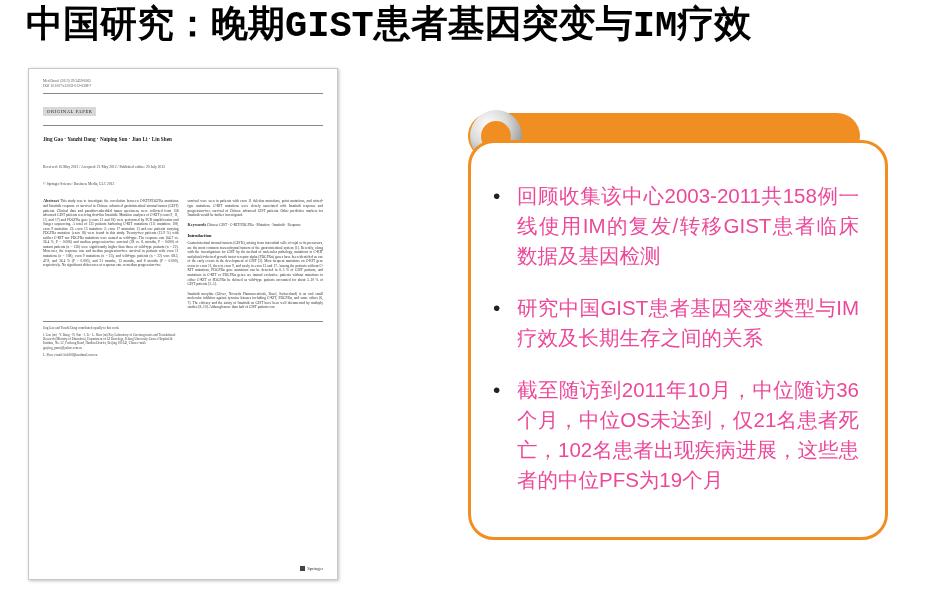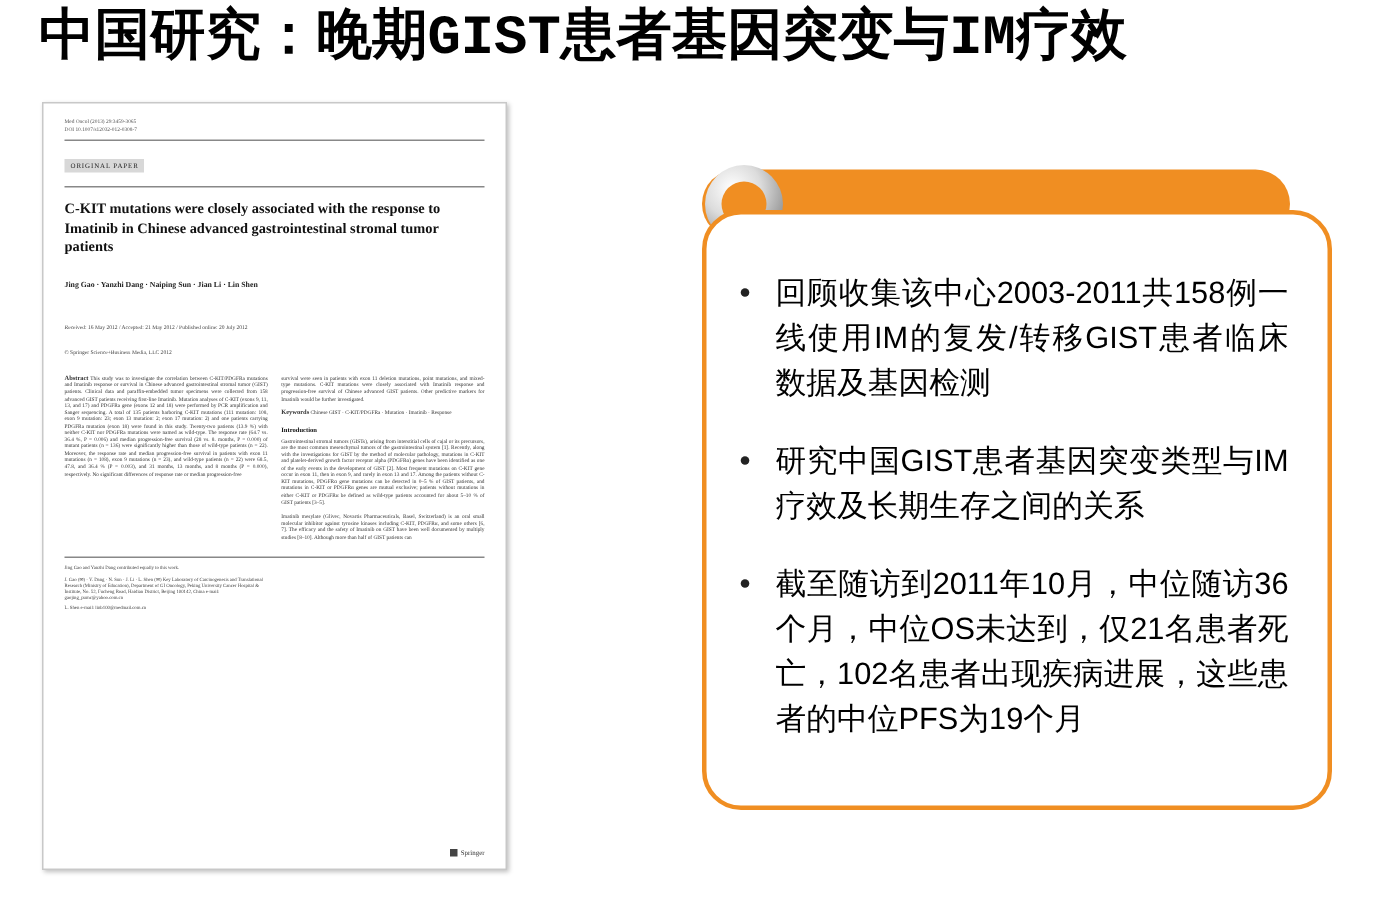--- a/index.html
+++ b/index.html
@@ -193,37 +193,36 @@
     flex: 0 0 24px;
     font-size: 21px;
     line-height: 30px;
     color: #222;
     text-align: left;
     padding-left: 4px;
   }
   .bullet-text {
     font-size: 20.5px;
     line-height: 30px;
-    color: #000000;
+    color: #ec4899;
     font-family: "Liberation Sans", sans-serif;
     text-align: justify;
   }
 </style>
 </head>
 <body>
 
 <div class="slide-title">中国研究：晚期GIST患者基因突变与IM疗效</div>
 
 <div class="paper">
   <div class="paper-head">Med Oncol (2013) 29:3459-3065</div>
   <div class="paper-head">DOI 10.1007/s12032-012-0308-7</div>
   <div class="paper-rule"></div>
   <div class="paper-type">ORIGINAL PAPER</div>
   <div class="paper-rule2"></div>
-  <div class="paper-title">C-KIT mutations were closely associated with the response to Imatinib in Chinese advanced gastrointestinal stromal tumor patients</div>
   <div class="paper-authors">Jing Gao · Yanzhi Dang · Naiping Sun ·
 Jian Li · Lin Shen</div>
   <div class="paper-dates">Received: 16 May 2012 / Accepted: 21 May 2012 / Published online: 20 July 2012</div>
   <div class="paper-dates">© Springer Science+Business Media, LLC 2012</div>
 
   <div class="paper-cols">
     <div class="paper-col">
       <p class="ptxt">
         <span class="p-abstract-label">Abstract</span>
         <span>This study was to investigate the correlation between C-KIT/PDGFRa mutations and Imatinib response or survival in Chinese advanced gastrointestinal stromal tumor (GIST) patients. Clinical data and paraffin-embedded tumor specimens were collected from 158 advanced GIST patients receiving first-line Imatinib. Mutation analyses of C-KIT (exons 9, 11, 13, and 17) and PDGFRa gene (exons 12 and 18) were performed by PCR amplification and Sanger sequencing. A total of 135 patients harboring C-KIT mutations (111 mutation: 108, exon 9 mutation: 23; exon 13 mutation: 2; exon 17 mutation: 2) and one patients carrying PDGFRa mutation (exon 18) were found in this study. Twenty-two patients (13.9 %) with neither C-KIT nor PDGFRa mutations were named as wild-type. The response rate (64.7 vs. 36.4 %, P = 0.006) and median progression-free survival (28 vs. 8. months, P = 0.000) of mutant patients (n = 136) were significantly higher than those of wild-type patients (n = 22). Moreover, the response rate and median progression-free survival in patients with exon 11 mutations (n = 108), exon 9 mutations (n = 23), and wild-type patients (n = 22) were 68.5, 47.8, and 36.4 % (P = 0.003), and 31 months, 13 months, and 8 months (P = 0.000), respectively. No significant differences of response rate or median progression-free</span>

